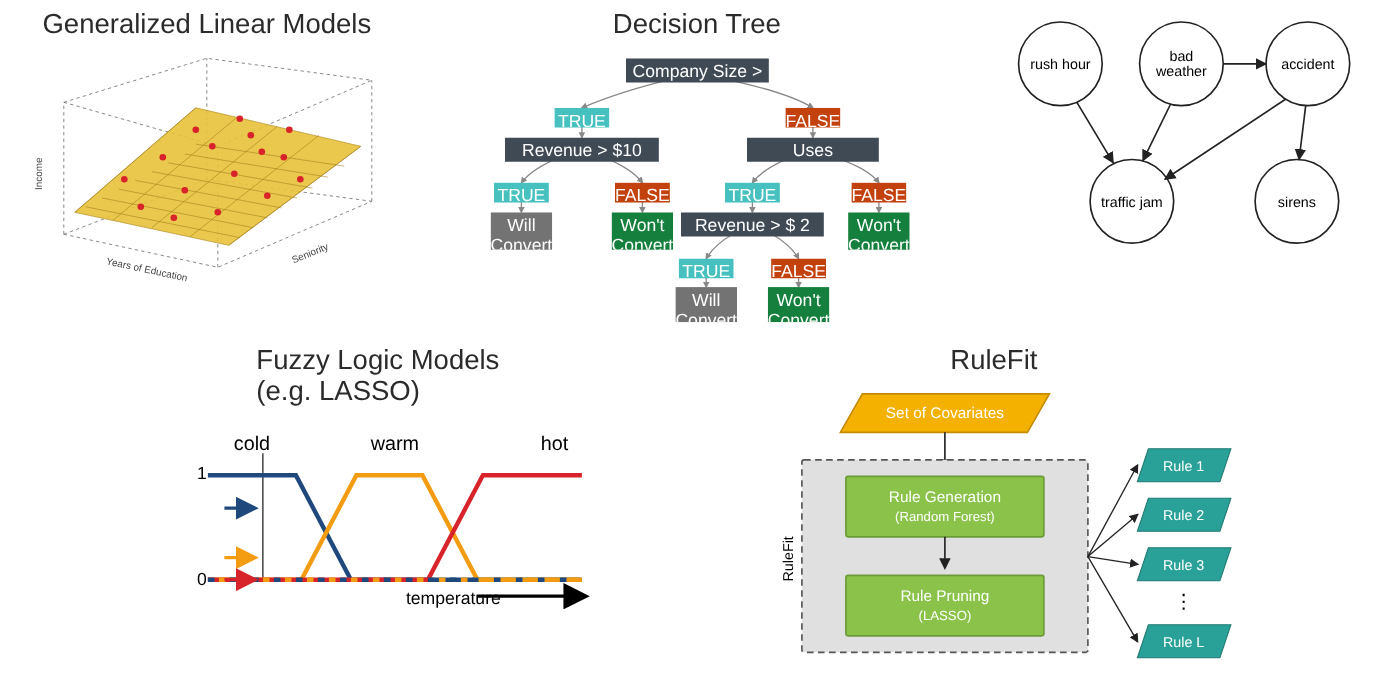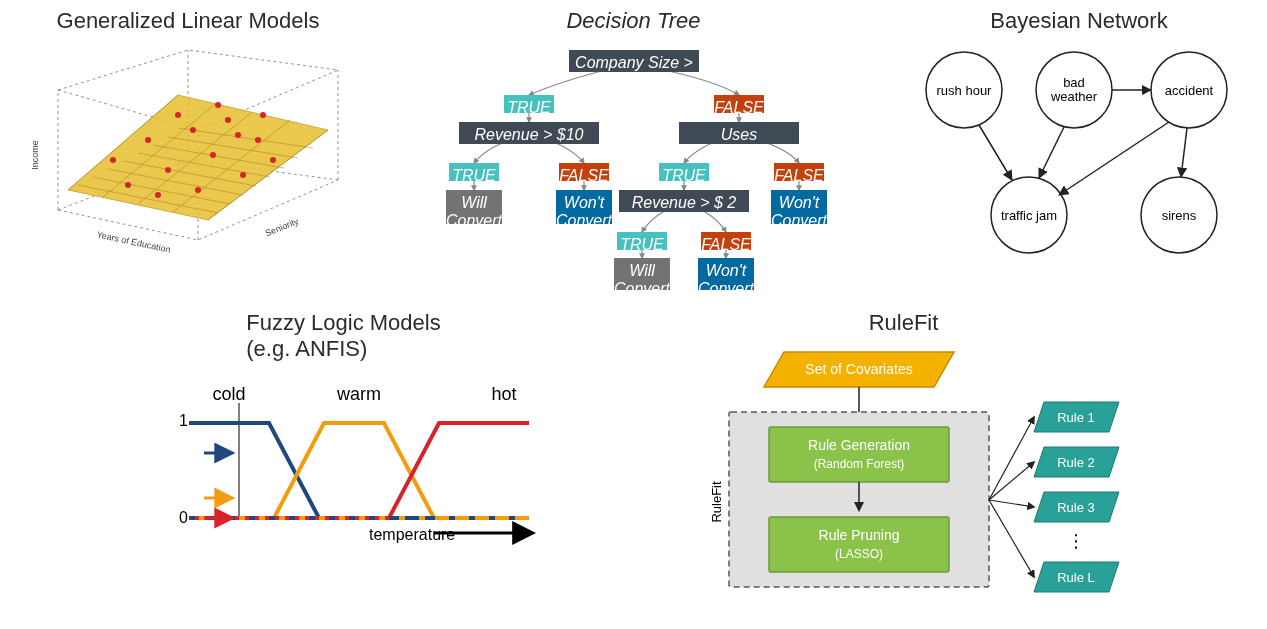--- a/index.html
+++ b/index.html
@@ -8,40 +8,40 @@
     padding: 8px;
     font-family: Arial, Helvetica, sans-serif;
     background: #fff;
     width: 1267px;
   }
   .row { display: flex; }
   .row1 { justify-content: space-between; }
   .row2 { justify-content: center; gap: 120px; margin-top: 20px; }
   .panel { display: flex; flex-direction: column; align-items: center; }
   .panel h2 {
-    font-size: 22px;
+    font-size: 25px;
     font-weight: 400;
     margin: 0 0 6px 0;
     color: #2b2b2b;
   }
   .node-box {
     color: #fff;
     font-size: 16px;
     padding: 4px 6px;
     text-align: center;
     line-height: 1.1;
     display: flex;
     align-items: center;
     justify-content: center;
   }
   .dark   { background: #3f4a55; }
   .teal   { background: #47c0c0; }
   .salmon { background: #c2410c; }
   .green  { background: #737373; }
-  .orange { background: #0369a1; }
+  .orange { background: #15803d; }
   
   .bn-circle {
     stroke: #222;
     stroke-width: 1.5;
     fill: #fff;
   }
   .bn-text {
     font-size: 13px;
     font-family: Arial, sans-serif;
     text-anchor: middle;
@@ -122,21 +122,21 @@
         <circle cx="220" cy="95" r="3"></circle>
           <circle cx="245" cy="75" r="3"></circle>
       </g>
 
       <text x="20" y="115" font-size="9" fill="#444" transform="rotate(-90 20,115)" text-anchor="middle">Income</text>
       <text x="115" y="205" font-size="9" fill="#444" transform="rotate(12 115,205)" text-anchor="middle">Years of Education</text>
       <text x="265" y="190" font-size="9" fill="#444" transform="rotate(-22 265,190)" text-anchor="middle">Seniority</text>
     </svg>
   </div>
 
-  <div class="panel" style="width:440px;font-style:italic;">
+  <div class="panel" style="width:440px;">
     <h2>Decision Tree</h2>
     <svg width="440" height="250" viewBox="0 0 440 250">
       <defs>
         <marker id="dt-head" viewBox="0 0 10 10" refX="8" refY="5" markerWidth="5" markerHeight="5" orient="auto">
           <path d="M0,0 L10,5 L0,10 z" fill="#888"></path>
         </marker>
       </defs>
 
       <path class="dt-arrow" d="M200,28 Q150,40 115,55"></path>
       <path class="dt-arrow" d="M240,28 Q300,40 325,55"></path>
@@ -214,21 +214,20 @@
 Convert</div>
       </foreignObject>
       <foreignObject x="284" y="218" width="56" height="32">
         <div class="node-box orange" style="white-space:pre;">Won't
 Convert</div>
       </foreignObject>
     </svg>
   </div>
 
   <div class="panel" style="width:360px;">
-    <h2>Bayesian Network</h2>
     <svg width="340" height="230" viewBox="0 0 340 230">
       <defs>
         <marker id="bn-head" viewBox="0 0 10 10" refX="9" refY="5" markerWidth="7" markerHeight="7" orient="auto">
           <path d="M0,0 L10,5 L0,10 z" fill="#222"></path>
         </marker>
       </defs>
 
       <circle class="bn-circle" cx="55" cy="50" r="38"></circle>
       <circle class="bn-circle" cx="165" cy="50" r="38"></circle>
       <circle class="bn-circle" cx="280" cy="50" r="38"></circle>
@@ -249,21 +248,21 @@
       </g>
     </svg>
   </div>
 </div>
 
 <div class="row row2">
 
   <div class="panel" style="width:420px;">
     <h2>
       <span>Fuzzy Logic Models</span><br>
-      <span>(e.g. ANFIS)</span>
+      <span>(e.g. LASSO)</span>
     </h2>
     <svg width="420" height="190" viewBox="0 0 420 190">
       <defs>
         <marker id="arr-blk" viewBox="0 0 10 10" refX="7" refY="5" markerWidth="8" markerHeight="8" orient="auto">
           <path d="M0,0 L10,5 L0,10 z" fill="#000"></path>
         </marker>
         <marker id="arr-blue" viewBox="0 0 10 10" refX="7" refY="5" markerWidth="7" markerHeight="7" orient="auto">
           <path d="M0,0 L10,5 L0,10 z" fill="#1f497d"></path>
         </marker>
         <marker id="arr-org" viewBox="0 0 10 10" refX="7" refY="5" markerWidth="7" markerHeight="7" orient="auto">

